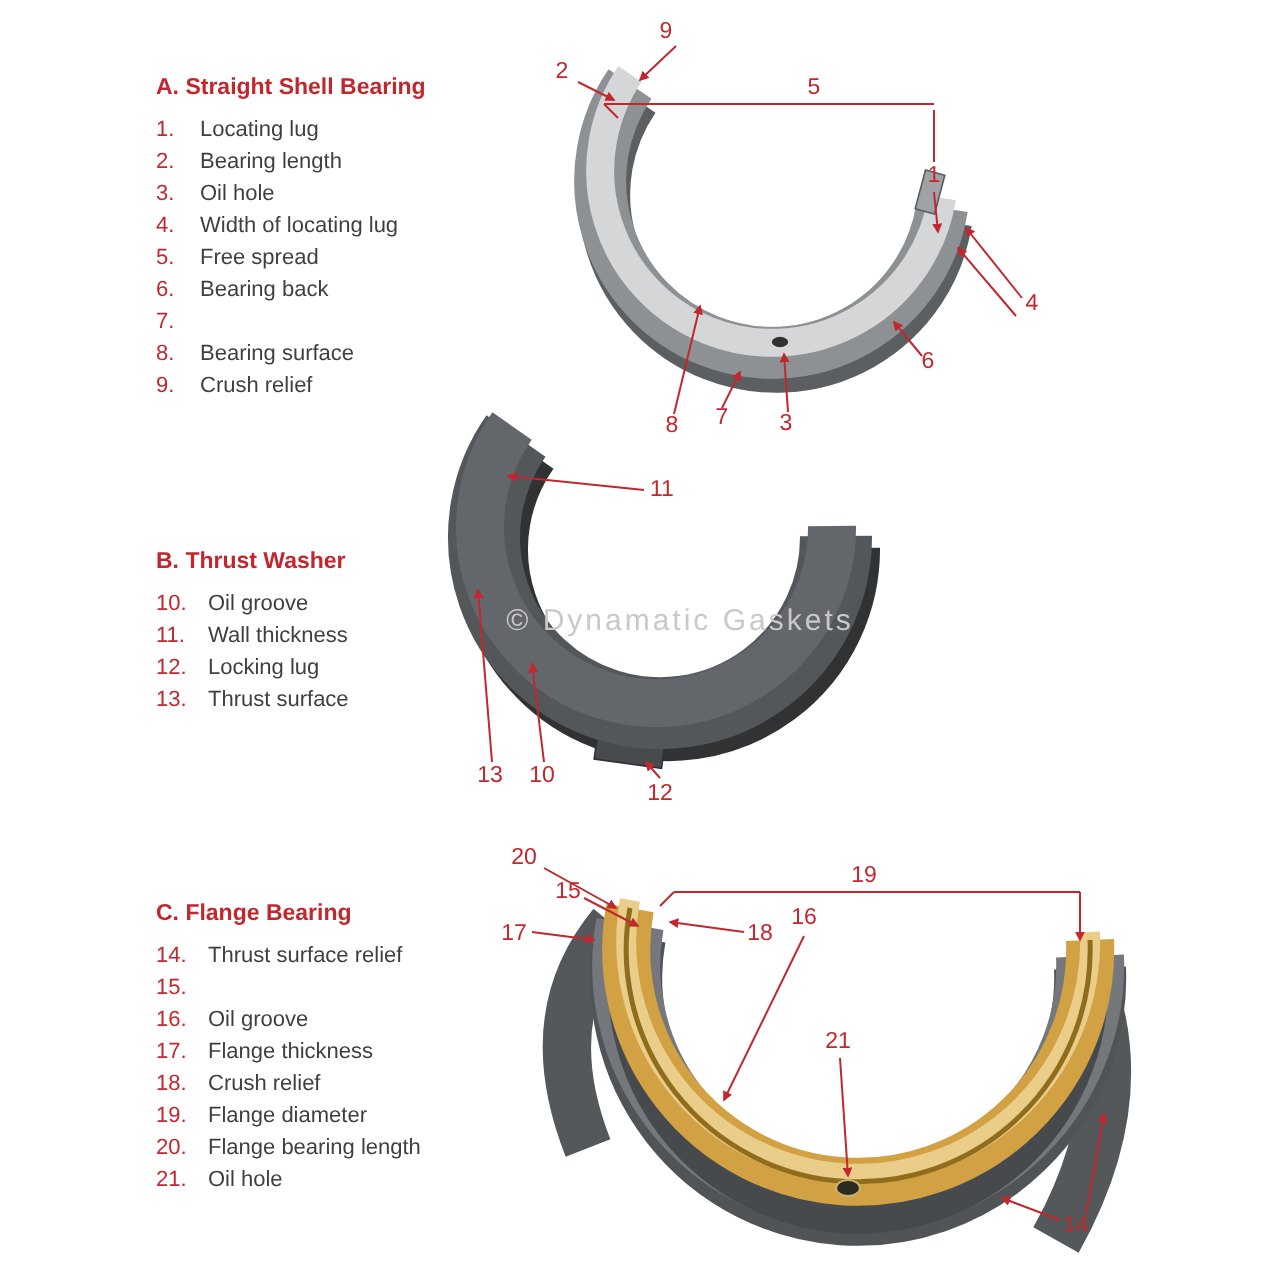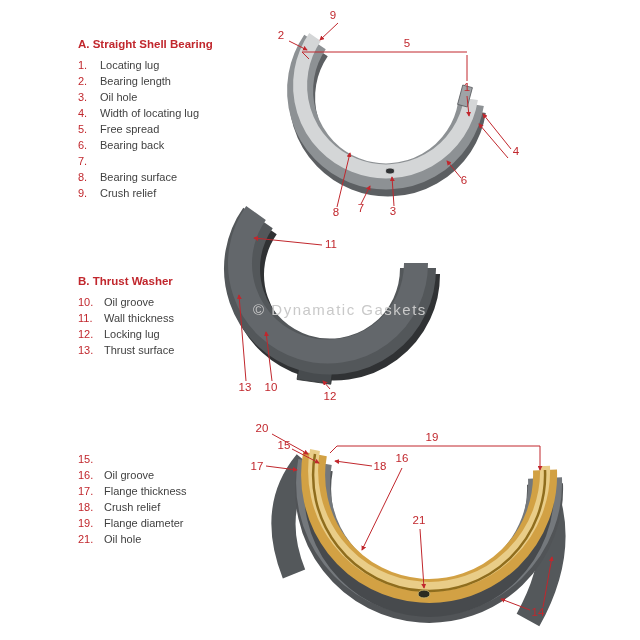--- a/index.html
+++ b/index.html
@@ -178,38 +178,47 @@
         <span class="num">12.</span>
         <span class="lbl">Locking lug</span>
       </div>
     <div class="row">
         <span class="num">13.</span>
         <span class="lbl">Thrust surface</span>
       </div>
   </div>
 
   <div class="legend sec-c" style="left:78px;top:451px;">
+    <div class="heading">C. Flange Bearing</div>
+    <div class="row">
+        <span class="num">14.</span>
+        <span class="lbl">Thrust surface relief</span>
+      </div>
     <div class="row">
         <span class="num">15.</span>
       </div>
     <div class="row">
         <span class="num">16.</span>
         <span class="lbl">Oil groove</span>
       </div>
     <div class="row">
         <span class="num">17.</span>
         <span class="lbl">Flange thickness</span>
       </div>
     <div class="row">
         <span class="num">18.</span>
         <span class="lbl">Crush relief</span>
       </div>
     <div class="row">
         <span class="num">19.</span>
         <span class="lbl">Flange diameter</span>
       </div>
     <div class="row">
+        <span class="num">20.</span>
+        <span class="lbl">Flange bearing length</span>
+      </div>
+    <div class="row">
         <span class="num">21.</span>
         <span class="lbl">Oil hole</span>
       </div>
   </div>
 
 </div>
 
 </body></html>

